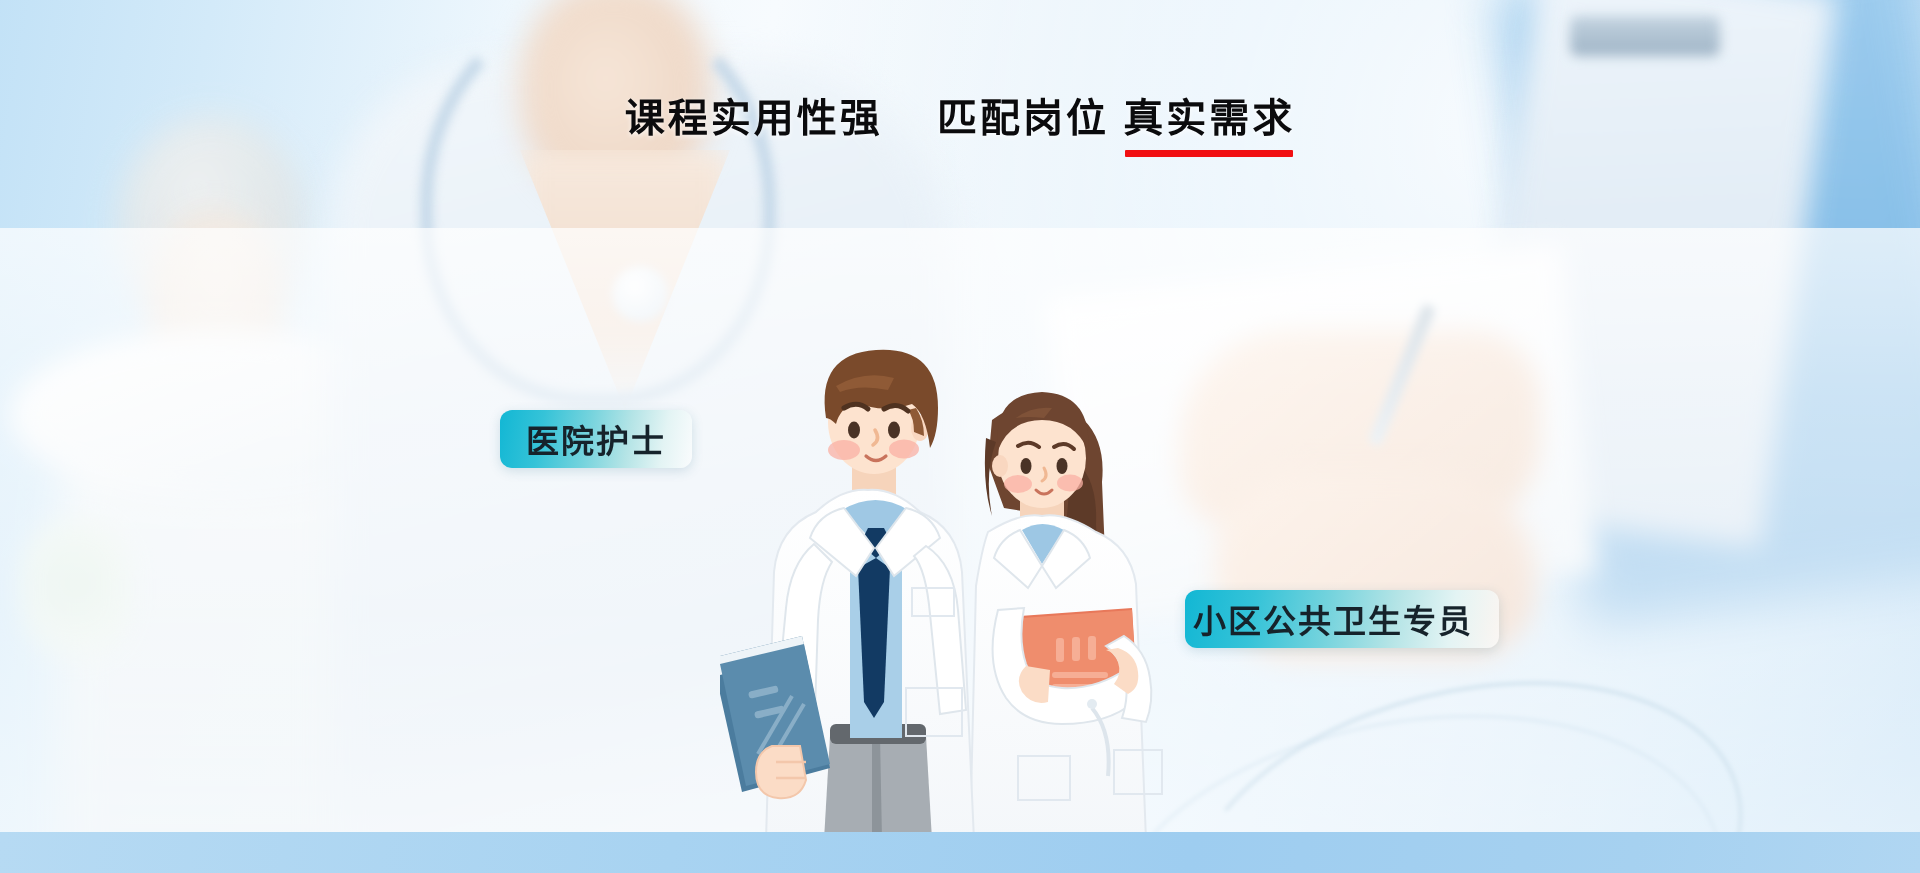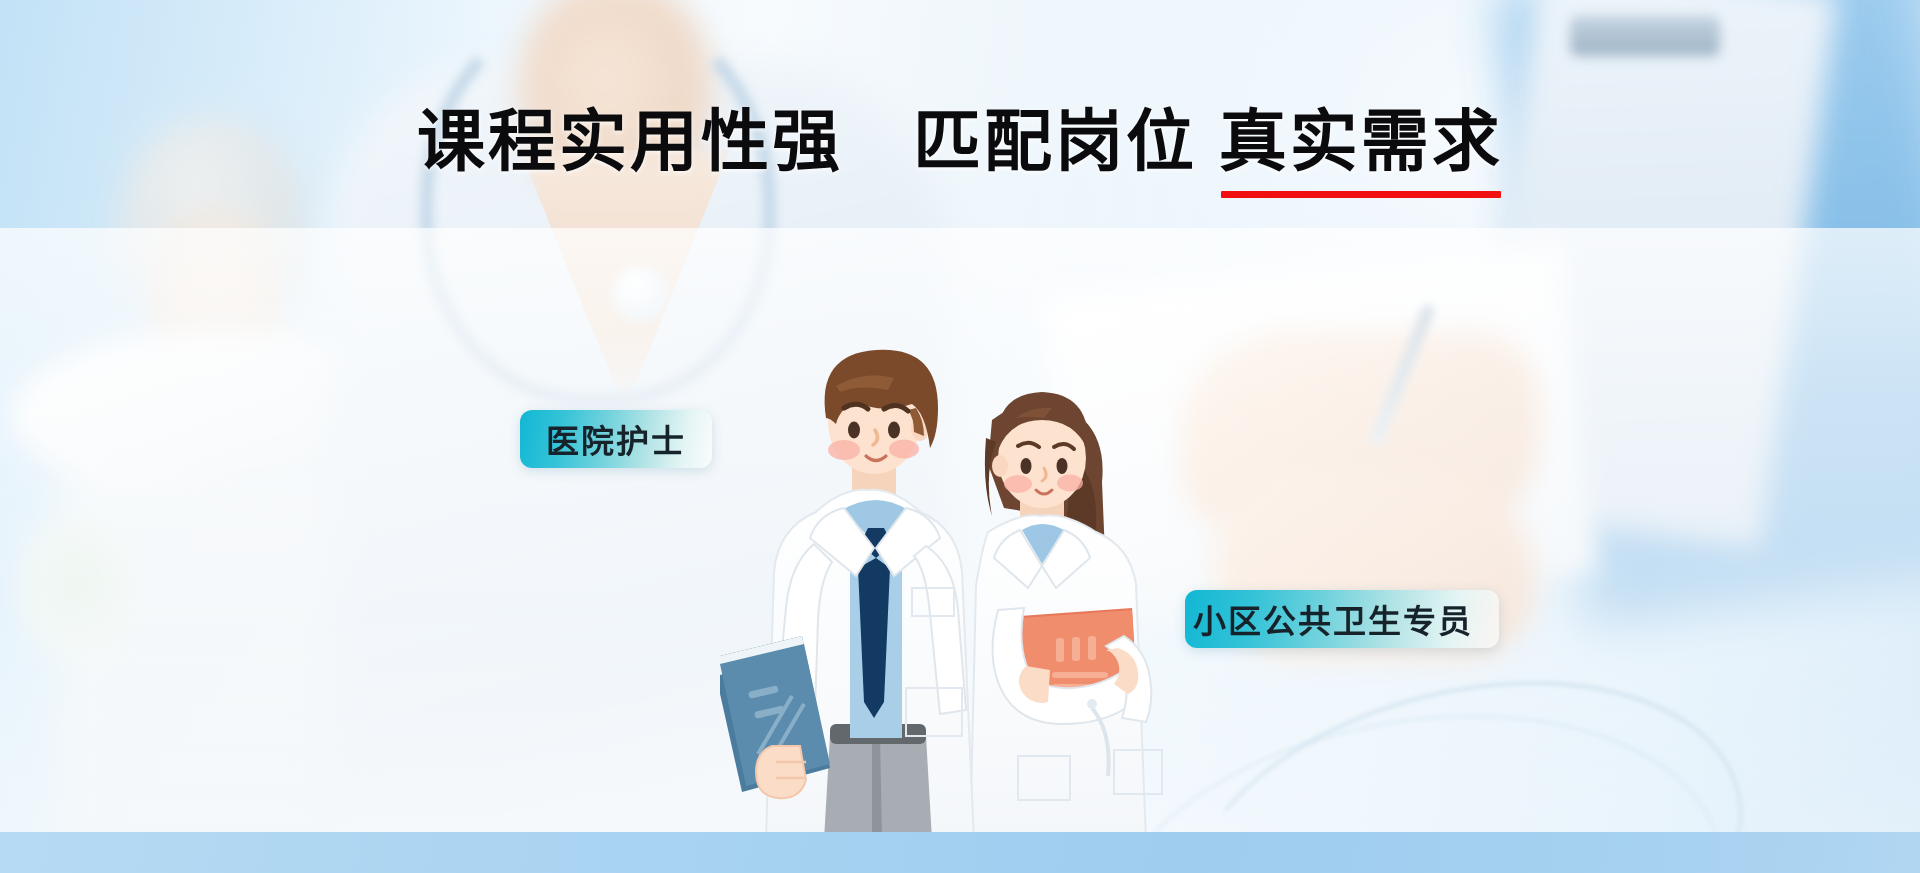--- a/index.html
+++ b/index.html
@@ -233,21 +233,21 @@
     height: 41px;
     background: linear-gradient(100deg, #b6daf3 0%, #a8d3f1 35%, #9ecdf0 62%, #a6d1f0 85%, #b0d6f2 100%);
   }
 
   
   .headline {
     position: absolute;
     left: 0; right: 0;
     top: 86px;
     text-align: center;
-    font-size: 68px;
+    font-size: 40px;
     font-weight: 700;
     letter-spacing: 3px;
     color: #0b0b0d;
     text-shadow: 0 2px 5px rgba(255,255,255,0.75);
     white-space: nowrap;
   }
   .headline .seg { display: inline-block; }
   .headline .gap { display: inline-block; width: 26px; }
   .headline .underlined {
     display: inline-block;
@@ -278,21 +278,21 @@
     background: linear-gradient(100deg,
       #12b7d4 0%,
       #35c3d8 22%,
       #74d3dd 45%,
       #b4e4e6 66%,
       #e3f4f4 84%,
       rgba(255,255,255,0.55) 100%);
     box-shadow: 0 3px 12px rgba(40,110,140,0.18);
     white-space: nowrap;
   }
-  .pill-hospital-nurse { left: 520px; top: 410px; }
+  .pill-hospital-nurse { left: 500px; top: 410px; }
   .pill-nursing-mentor { left: 1142px; top: 378px; }
   .pill-clinic-aide    { left: 410px; top: 634px; }
   .pill-community-chw  { left: 1185px; top: 590px; padding-left: 8px; }
 
   
   .illustration {
     position: absolute;
     left: 720px;
     top: 300px;
     width: 480px;

